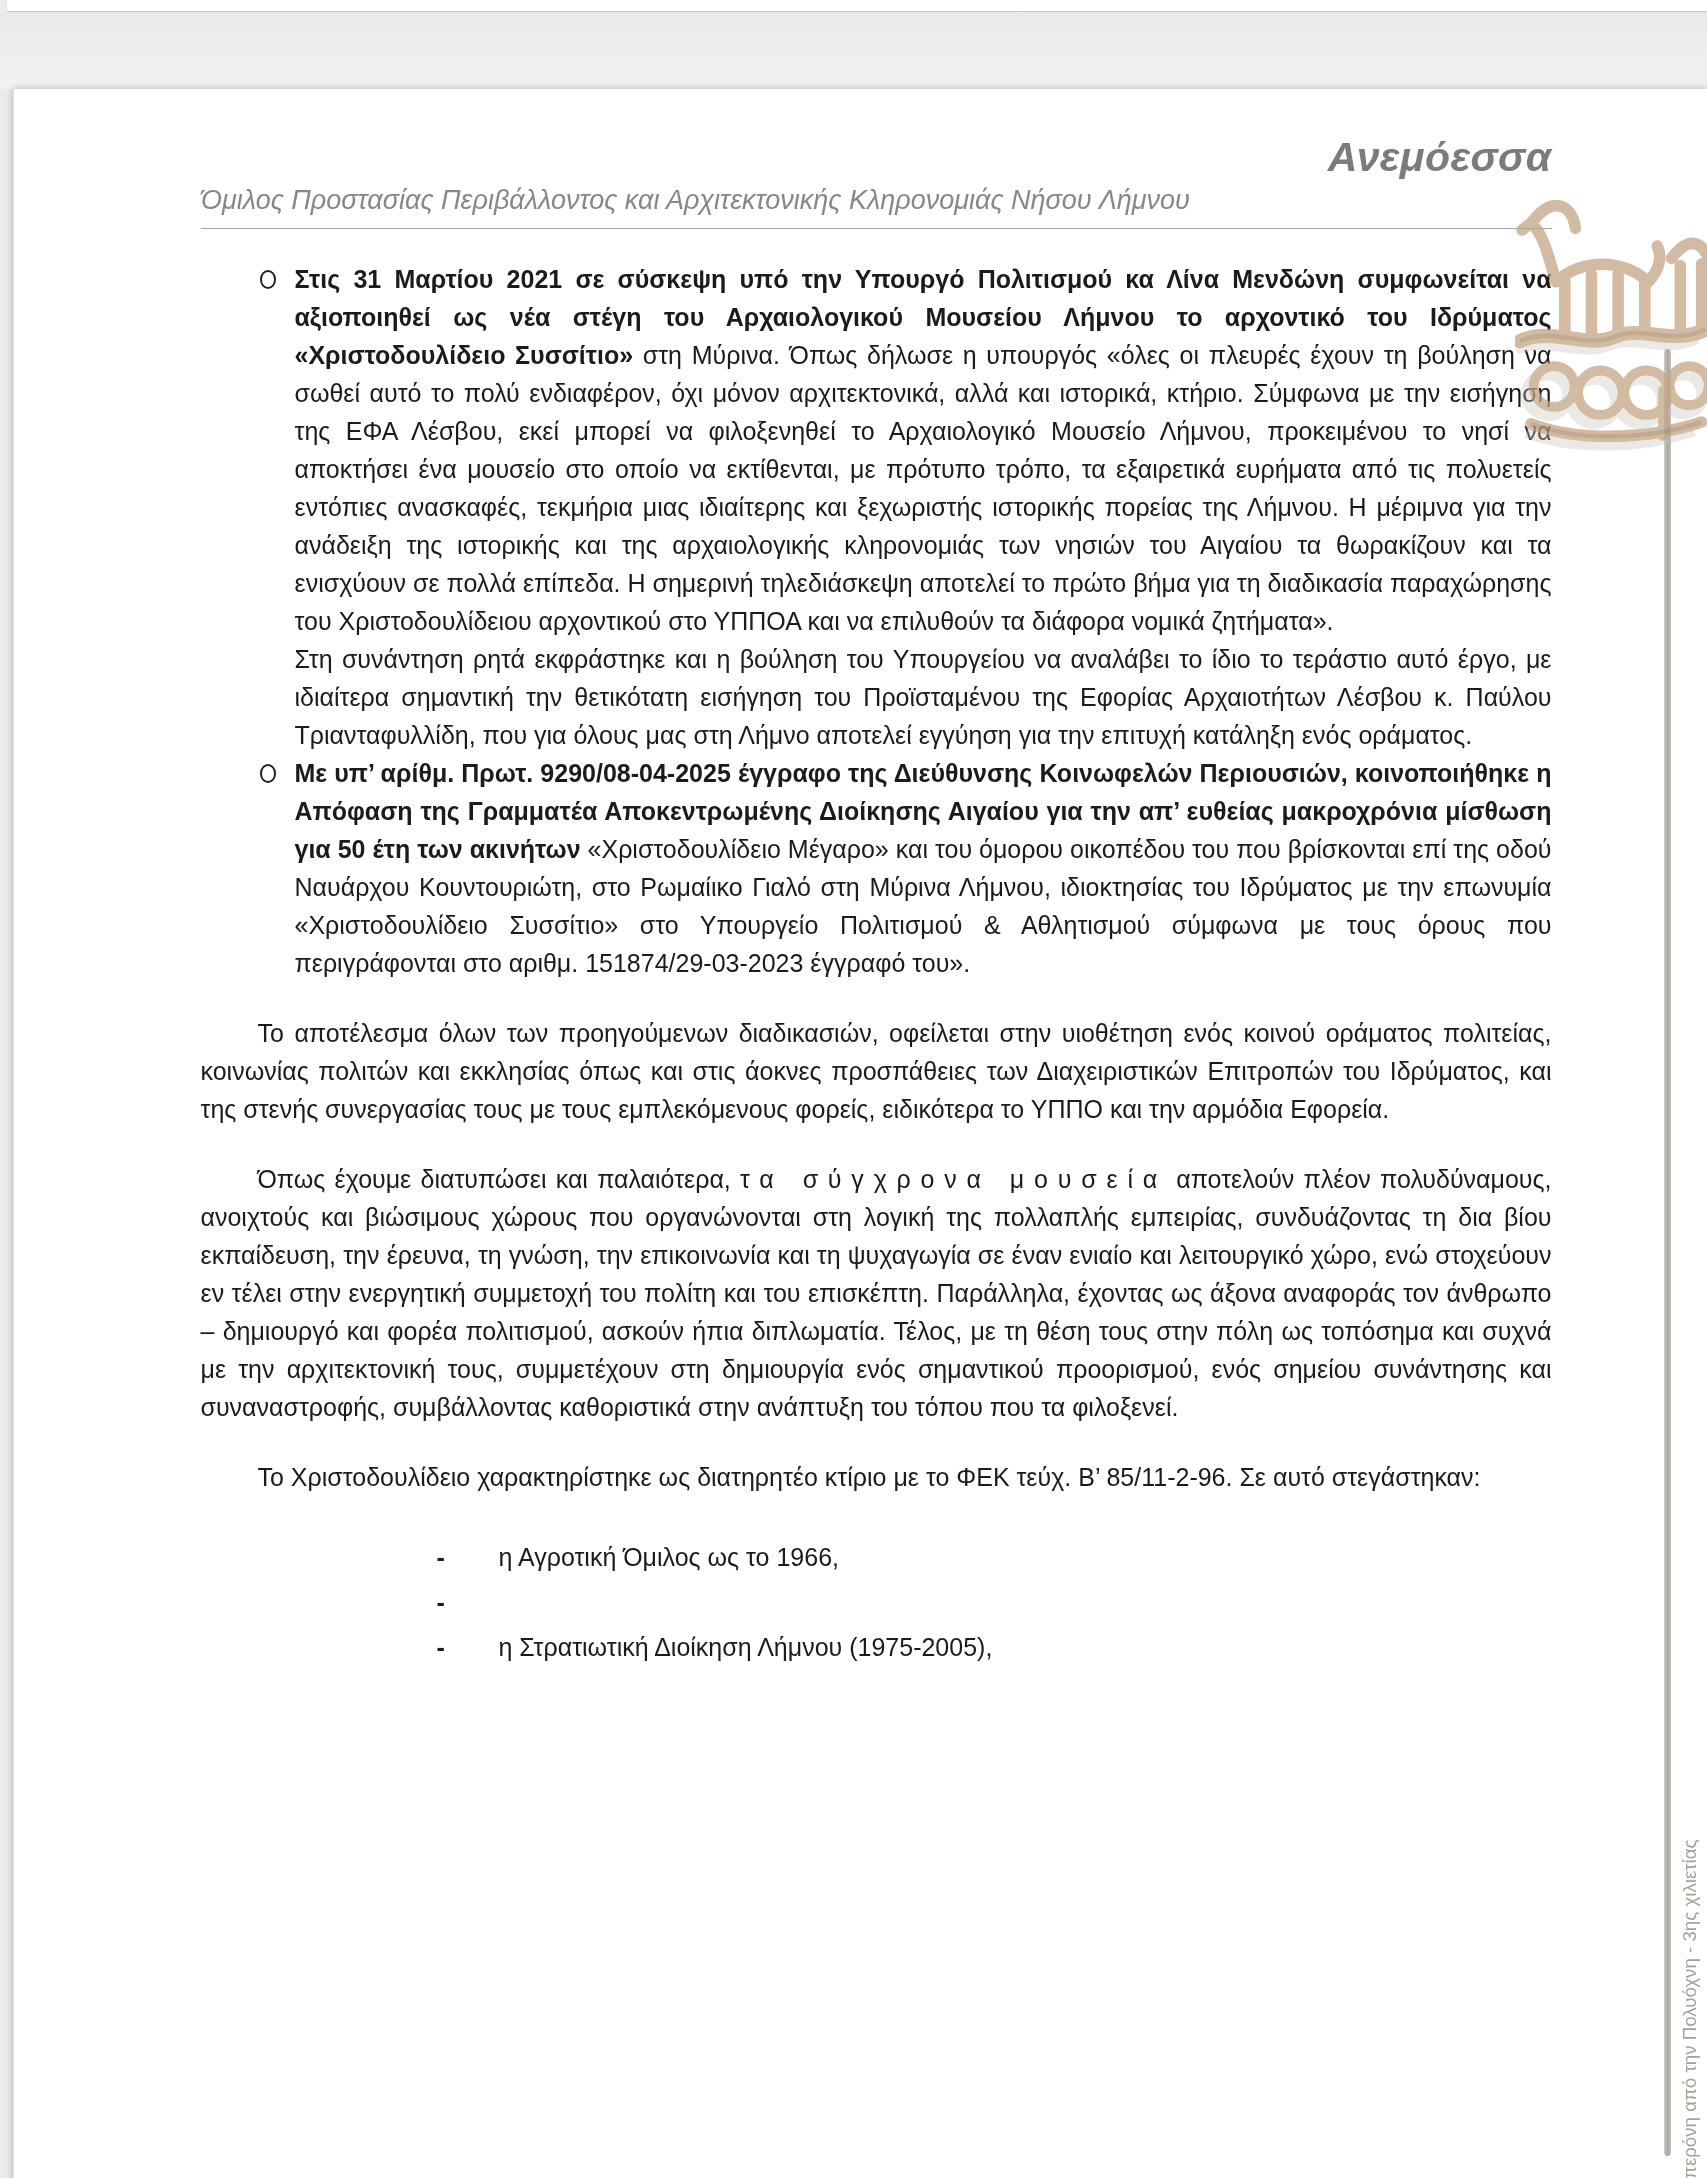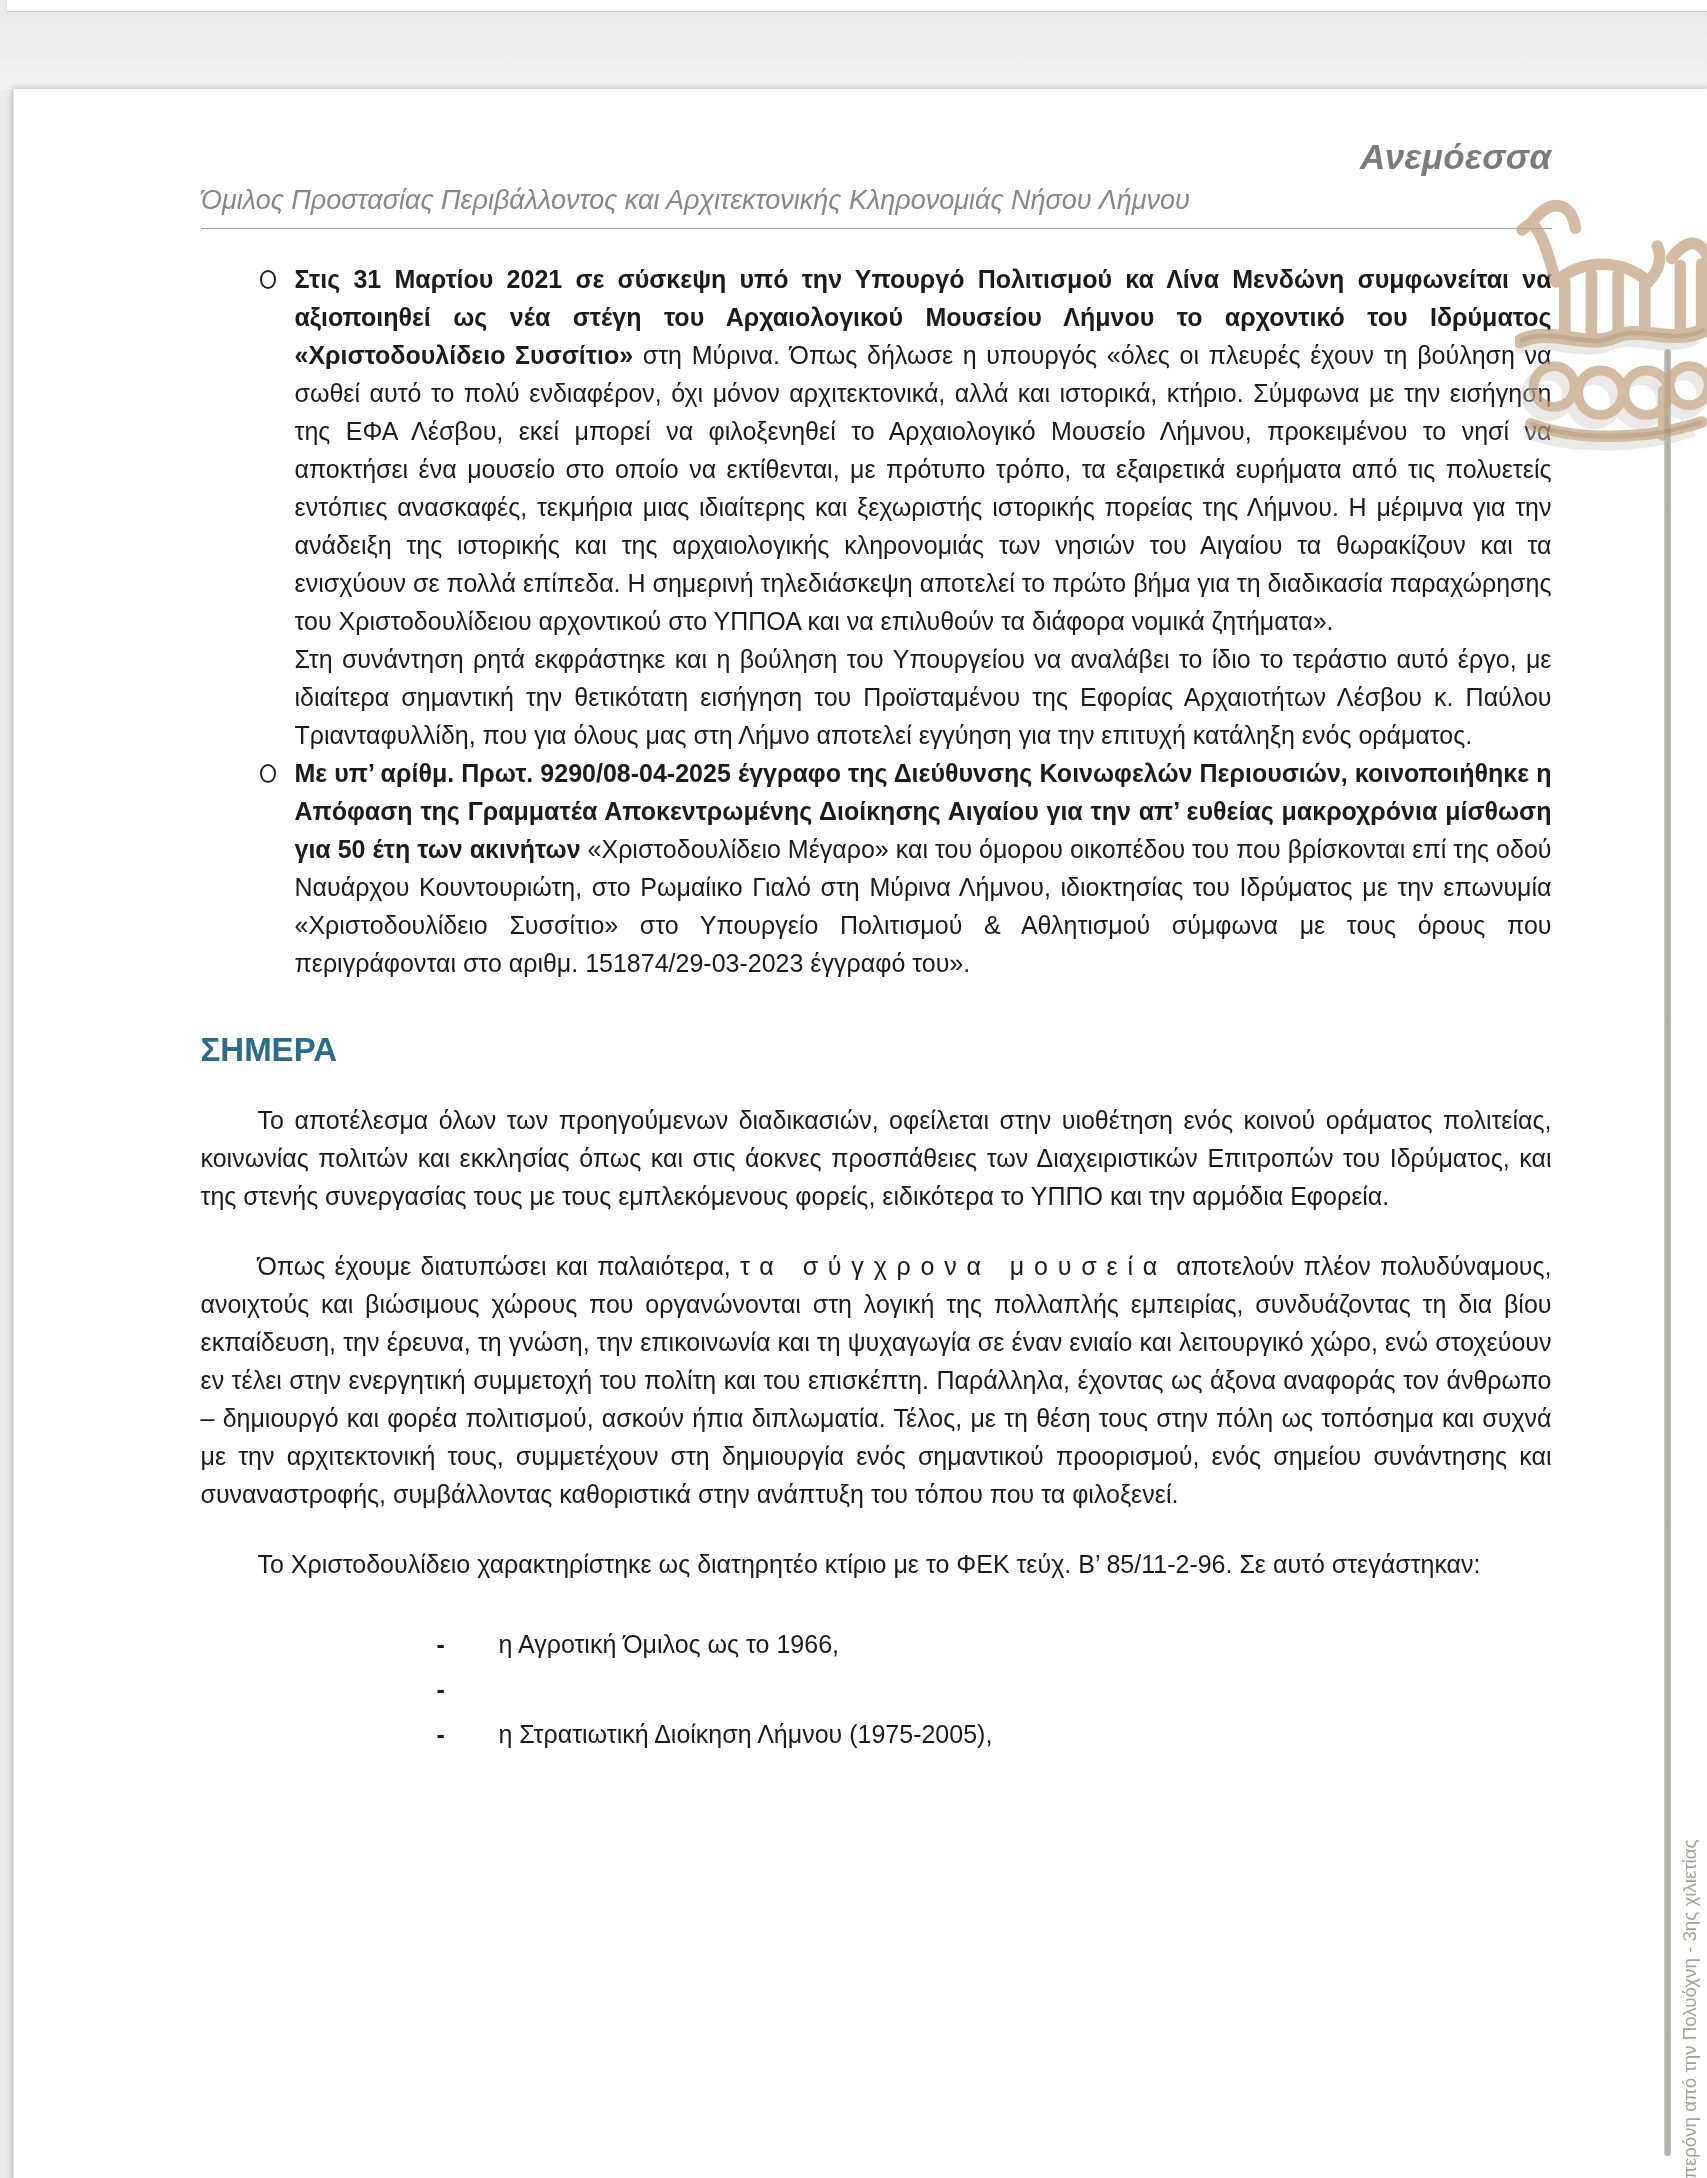--- a/index.html
+++ b/index.html
@@ -9,21 +9,21 @@
   .prev-page{position:absolute;left:7.1px;top:0;width:1700px;height:10.7px;background:#ffffff;
              border-bottom:0.9px solid #c7c7c7;box-shadow:0 0.9px 2.7px rgba(0,0,0,.12);}
   .gap{position:absolute;left:0;top:11.6px;width:1707px;height:77px;
        background:linear-gradient(#e9e9e9,#f2f2f2);}
   
   .page{position:absolute;left:12.5px;top:89px;width:1695px;height:2103px;background:#ffffff;
         box-shadow:0 0 7.1px rgba(0,0,0,.28);border-left:0.9px solid #e2e2e2;}
   .content{position:absolute;left:187px;top:0;width:1351px;color:#1b1b1b;
            font-size:25px;line-height:38px;}
   
-  .title{margin-top:45px;text-align:right;font-size:35px;line-height:46px;font-weight:bold;
+  .title{margin-top:45px;text-align:right;font-size:41px;line-height:46px;font-weight:bold;
          font-style:italic;color:#7b7b7b;letter-spacing:0.4px;}
   .subtitle{text-align:left;font-size:27px;line-height:34px;font-style:italic;color:#878787;
             margin-top:3px;}
   .rule{border:none;border-top:1.8px solid #a6a6a6;margin:10.7px 0 0 0;}
   
   .bullets{margin-top:31px;}
   .bullet{display:flex;}
   .bmark-col{flex:none;width:94px;padding-left:59px;box-sizing:border-box;padding-top:10.7px;}
   .bcircle{display:block;width:12.5px;height:15px;border:2.2px solid #222;border-radius:50%;}
   .btext{flex:1;text-align:justify;}
@@ -76,21 +76,20 @@
           <div class="bmark-col">
             <span class="bcircle"></span>
           </div>
           <div class="btext">
             <p><b>Με υπ’ αρίθμ. Πρωτ. 9290/08-04-2025 έγγραφο της Διεύθυνσης Κοινωφελών Περιουσιών, κοινοποιήθηκε η Απόφαση της Γραμματέα Αποκεντρωμένης Διοίκησης Αιγαίου για την  απ’ ευθείας μακροχρόνια μίσθωση για 50 έτη των ακινήτων</b><span> «Χριστοδουλίδειο Μέγαρο» και του όμορου οικοπέδου του που βρίσκονται επί της οδού Ναυάρχου Κουντουριώτη, στο Ρωμαίικο Γιαλό στη Μύρινα Λήμνου, ιδιοκτησίας του Ιδρύματος με την επωνυμία «Χριστοδουλίδειο Συσσίτιο» στο Υπουργείο Πολιτισμού &amp; Αθλητισμού σύμφωνα με τους όρους που περιγράφονται στο αριθμ. 151874/29-03-2023 έγγραφό του».</span></p>
           </div>
         </div>
 
       </div>
 
-      <div class="heading">ΣΗΜΕΡΑ</div>
 
       <p class="para">Το αποτέλεσμα όλων των προηγούμενων διαδικασιών, οφείλεται στην υιοθέτηση ενός κοινού οράματος πολιτείας, κοινωνίας πολιτών και εκκλησίας όπως και στις άοκνες προσπάθειες των Διαχειριστικών Επιτροπών του Ιδρύματος, και της στενής συνεργασίας τους με τους εμπλεκόμενους φορείς, ειδικότερα το ΥΠΠΟ και την αρμόδια Εφορεία.</p>
 
       <p class="para"><span>Όπως έχουμε διατυπώσει και παλαιότερα,  </span><span class="sp">τα σύγχρονα μουσεία</span><span> αποτελούν πλέον πολυδύναμους,  ανοιχτούς και βιώσιμους χώρους που οργανώνονται στη λογική της πολλαπλής εμπειρίας, συνδυάζοντας τη δια βίου εκπαίδευση, την έρευνα, τη γνώση, την επικοινωνία και τη ψυχαγωγία σε έναν ενιαίο και λειτουργικό χώρο, ενώ στοχεύουν εν τέλει στην ενεργητική συμμετοχή του πολίτη και του επισκέπτη. Παράλληλα, έχοντας ως άξονα αναφοράς τον άνθρωπο – δημιουργό και φορέα πολιτισμού, ασκούν ήπια διπλωματία.  Τέλος, με τη θέση τους στην πόλη  ως τοπόσημα και συχνά με την  αρχιτεκτονική τους, συμμετέχουν στη δημιουργία ενός σημαντικού προορισμού, ενός σημείου συνάντησης και συναναστροφής, συμβάλλοντας καθοριστικά  στην ανάπτυξη του τόπου που τα φιλοξενεί.</span></p>
 
       <p class="para">Το Χριστοδουλίδειο χαρακτηρίστηκε ως διατηρητέο κτίριο με το ΦΕΚ τεύχ. Β’ 85/11-2-96. Σε αυτό στεγάστηκαν:</p>
 
       <div class="list">
         <div class="li">
           <span class="dash">-</span>

